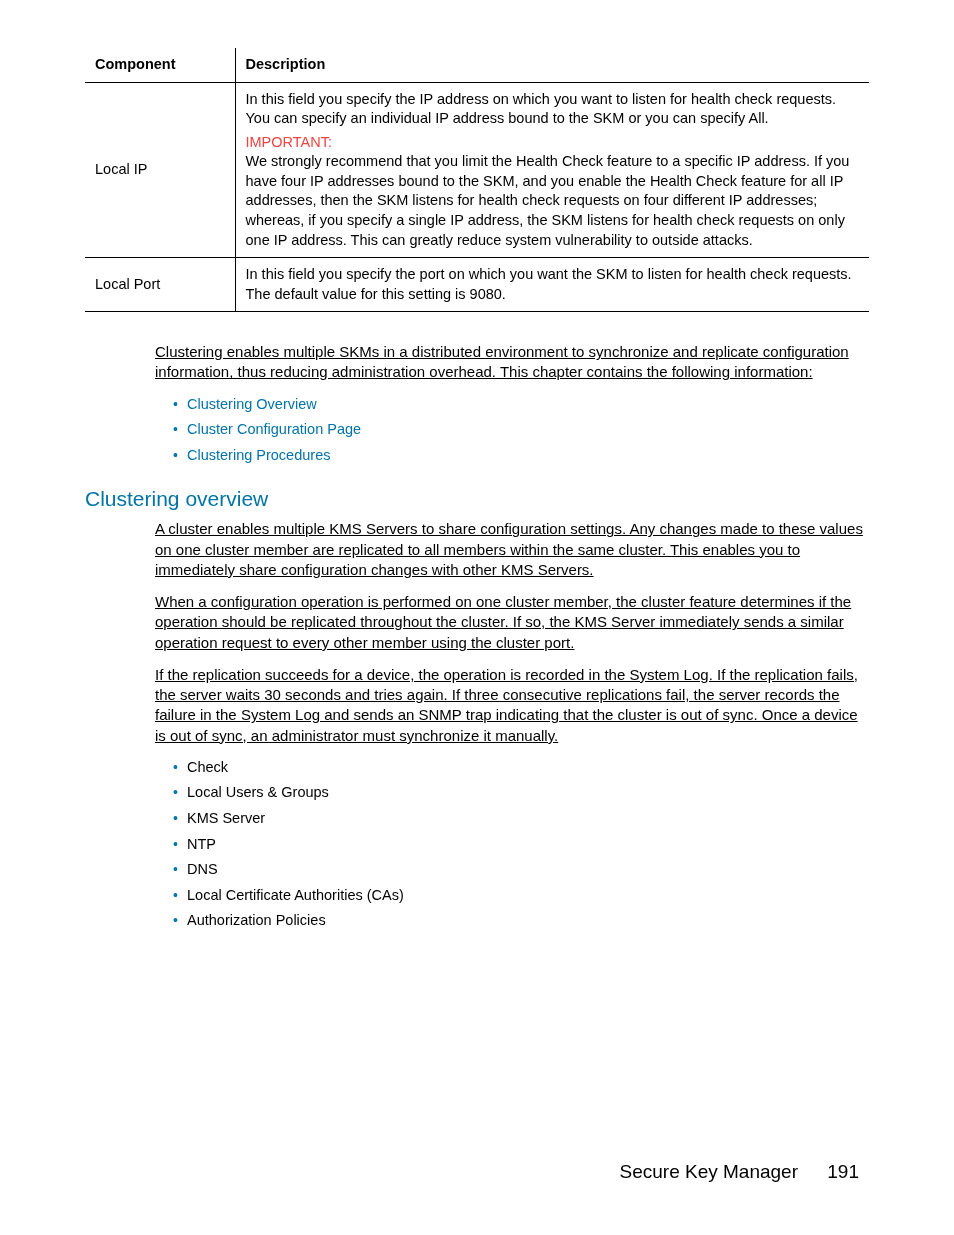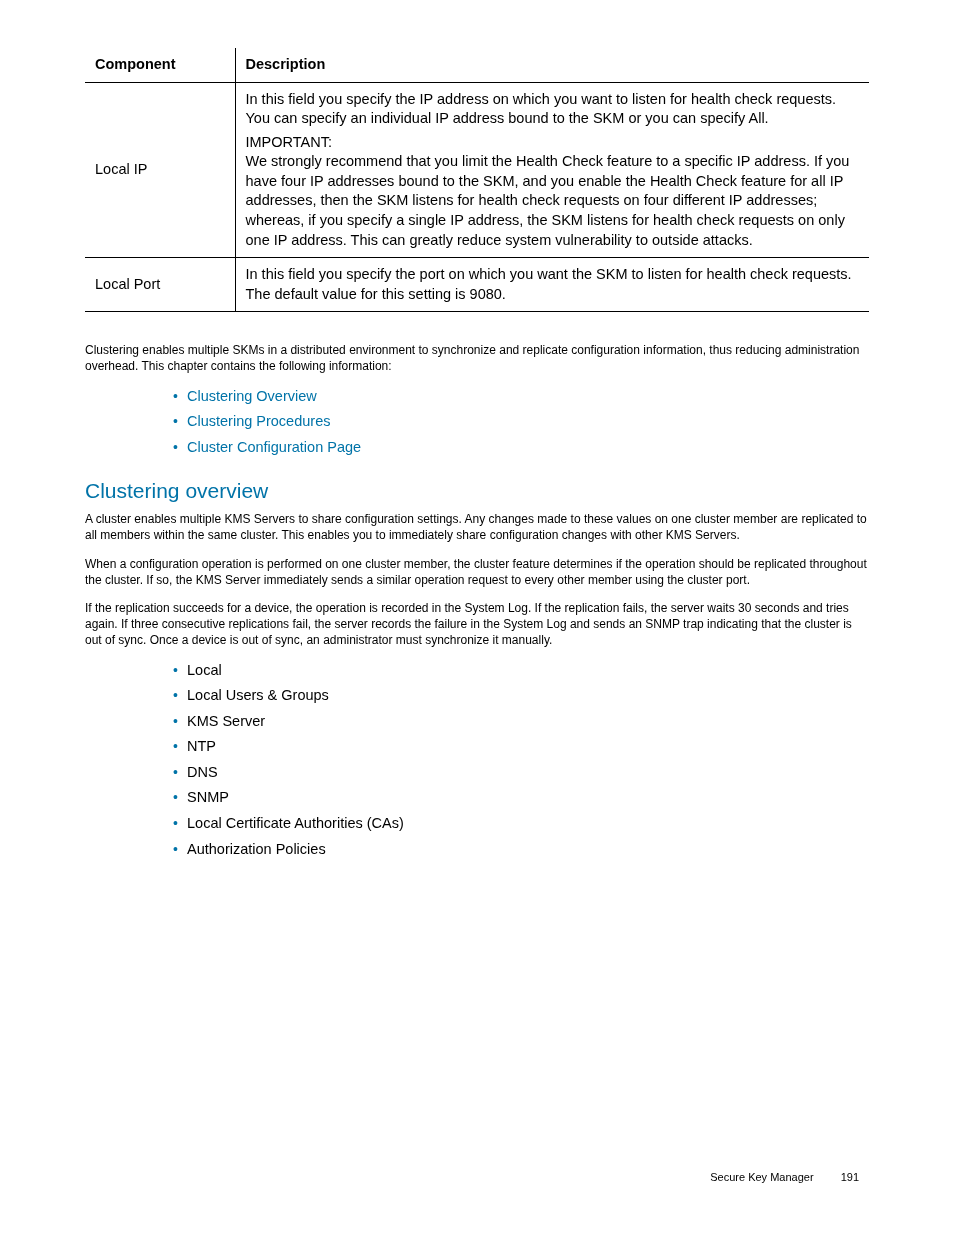--- a/index.html
+++ b/index.html
@@ -38,40 +38,42 @@
     width: 150px;
     vertical-align: middle;
   }
   table.comp td:last-child, table.comp th:last-child {
     border-right: none;
   }
   table.comp tr:last-child td {
     border-bottom: 1px solid #000;
   }
   .important-label {
-    color: #000000;
+    color: #ef4444;
     margin-top: 4px;
   }
   .desc-block { }
   h1.section {
     color: #0073a8;
     font-weight: normal;
     font-size: 30px;
     margin: 10px 0 10px 0;
     font-family: Arial, Helvetica, sans-serif;
   }
   h2.subsection {
     color: #0073a8;
     font-weight: normal;
     font-size: 21px;
     margin: 22px 0 8px 0;
   }
   .body-text {
-    font-size: 12px;
+    margin-left: 70px;
+    font-size: 15px;
     line-height: 1.35;
+    text-decoration: underline;
   }
   .para { margin-bottom: 12px; }
   ul.linklist, ul.plainlist {
     list-style: none;
     margin-left: 70px;
     padding-left: 18px;
     margin-bottom: 12px;
   }
   ul.linklist li, ul.plainlist li {
     position: relative;
@@ -84,21 +86,21 @@
     position: absolute;
     left: 0;
     color: #0073a8;
     font-size: 14px;
   }
   ul.linklist li span.link { color: #0073a8; }
   .footer {
     position: absolute;
     bottom: 52px;
     right: 95px;
-    font-size: 11px;
+    font-size: 19px;
   }
   .footer .pnum { margin-left: 24px; }
   .bold { font-weight: bold; }
 </style>
 </head>
 <body>
 
 <div class="page">
 
   <table class="comp">
@@ -120,37 +122,36 @@
       <td>In this field you specify the port on which you want the SKM to listen for health check requests. The default value for this setting is 9080.</td>
     </tr>
   </tbody>
     </table>
 
 
   <div class="body-text para">Clustering enables multiple SKMs in a distributed environment to synchronize and replicate configuration information, thus reducing administration overhead. This chapter contains the following information:</div>
 
   <ul class="linklist">
     <li><span class="link">Clustering Overview</span></li>
+    <li><span class="link">Cluster Configuration Page</span></li>
     <li><span class="link">Clustering Procedures</span></li>
-    <li><span class="link">Cluster Configuration Page</span></li>
   </ul>
 
   <h2 class="subsection">Clustering overview</h2>
 
   <div class="body-text para">A cluster enables multiple KMS Servers to share configuration settings. Any changes made to these values on one cluster member are replicated to all members within the same cluster. This enables you to immediately share configuration changes with other KMS Servers.</div>
   <div class="body-text para">When a configuration operation is performed on one cluster member, the cluster feature determines if the operation should be replicated throughout the cluster. If so, the KMS Server immediately sends a similar operation request to every other member using the cluster port.</div>
   <div class="body-text para">If the replication succeeds for a device, the operation is recorded in the System Log. If the replication fails, the server waits 30 seconds and tries again. If three consecutive replications fail, the server records the failure in the System Log and sends an SNMP trap indicating that the cluster is out of sync. Once a device is out of sync, an administrator must synchronize it manually.</div>
 
   <ul class="plainlist">
-    <li>Local</li>
+    <li>Check</li>
     <li>Local Users &amp; Groups</li>
     <li>KMS Server</li>
     <li>NTP</li>
     <li>DNS</li>
-    <li>SNMP</li>
     <li>Local Certificate Authorities (CAs)</li>
     <li>Authorization Policies</li>
   </ul>
 
 </div>
 
 <div class="footer">
   <span>Secure Key Manager</span>
   <span class="pnum">191</span>
 </div>

